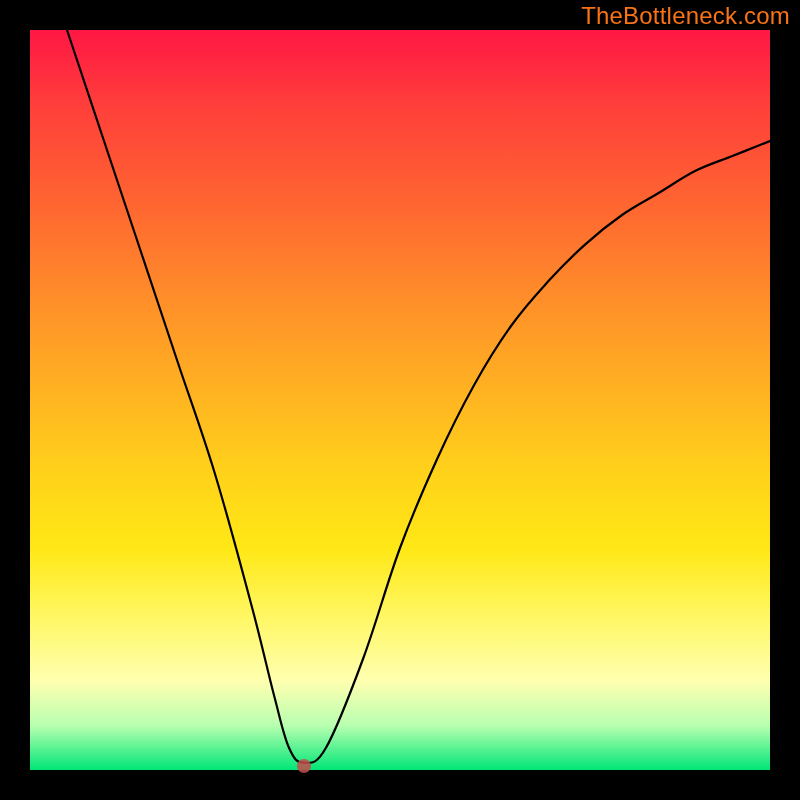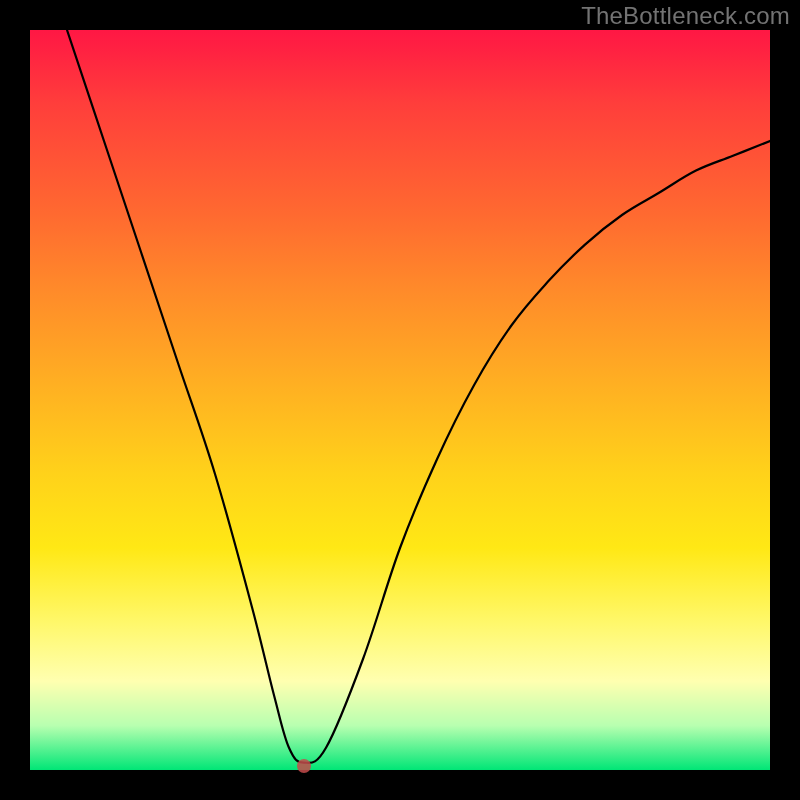--- a/index.html
+++ b/index.html
@@ -10,21 +10,21 @@
     height: 800px;
     background: #000;
   }
   .watermark {
     position: absolute;
     top: 2px;
     right: 10px;
     font-family: Arial, Helvetica, sans-serif;
     font-size: 24px;
     font-weight: 500;
-    color: #737373;
+    color: #f97316;
     letter-spacing: 0.2px;
     z-index: 50;
   }
   .plot-area {
     position: absolute;
     left: 30px;
     top: 30px;
     width: 740px;
     height: 740px;
     background: linear-gradient(to bottom,

